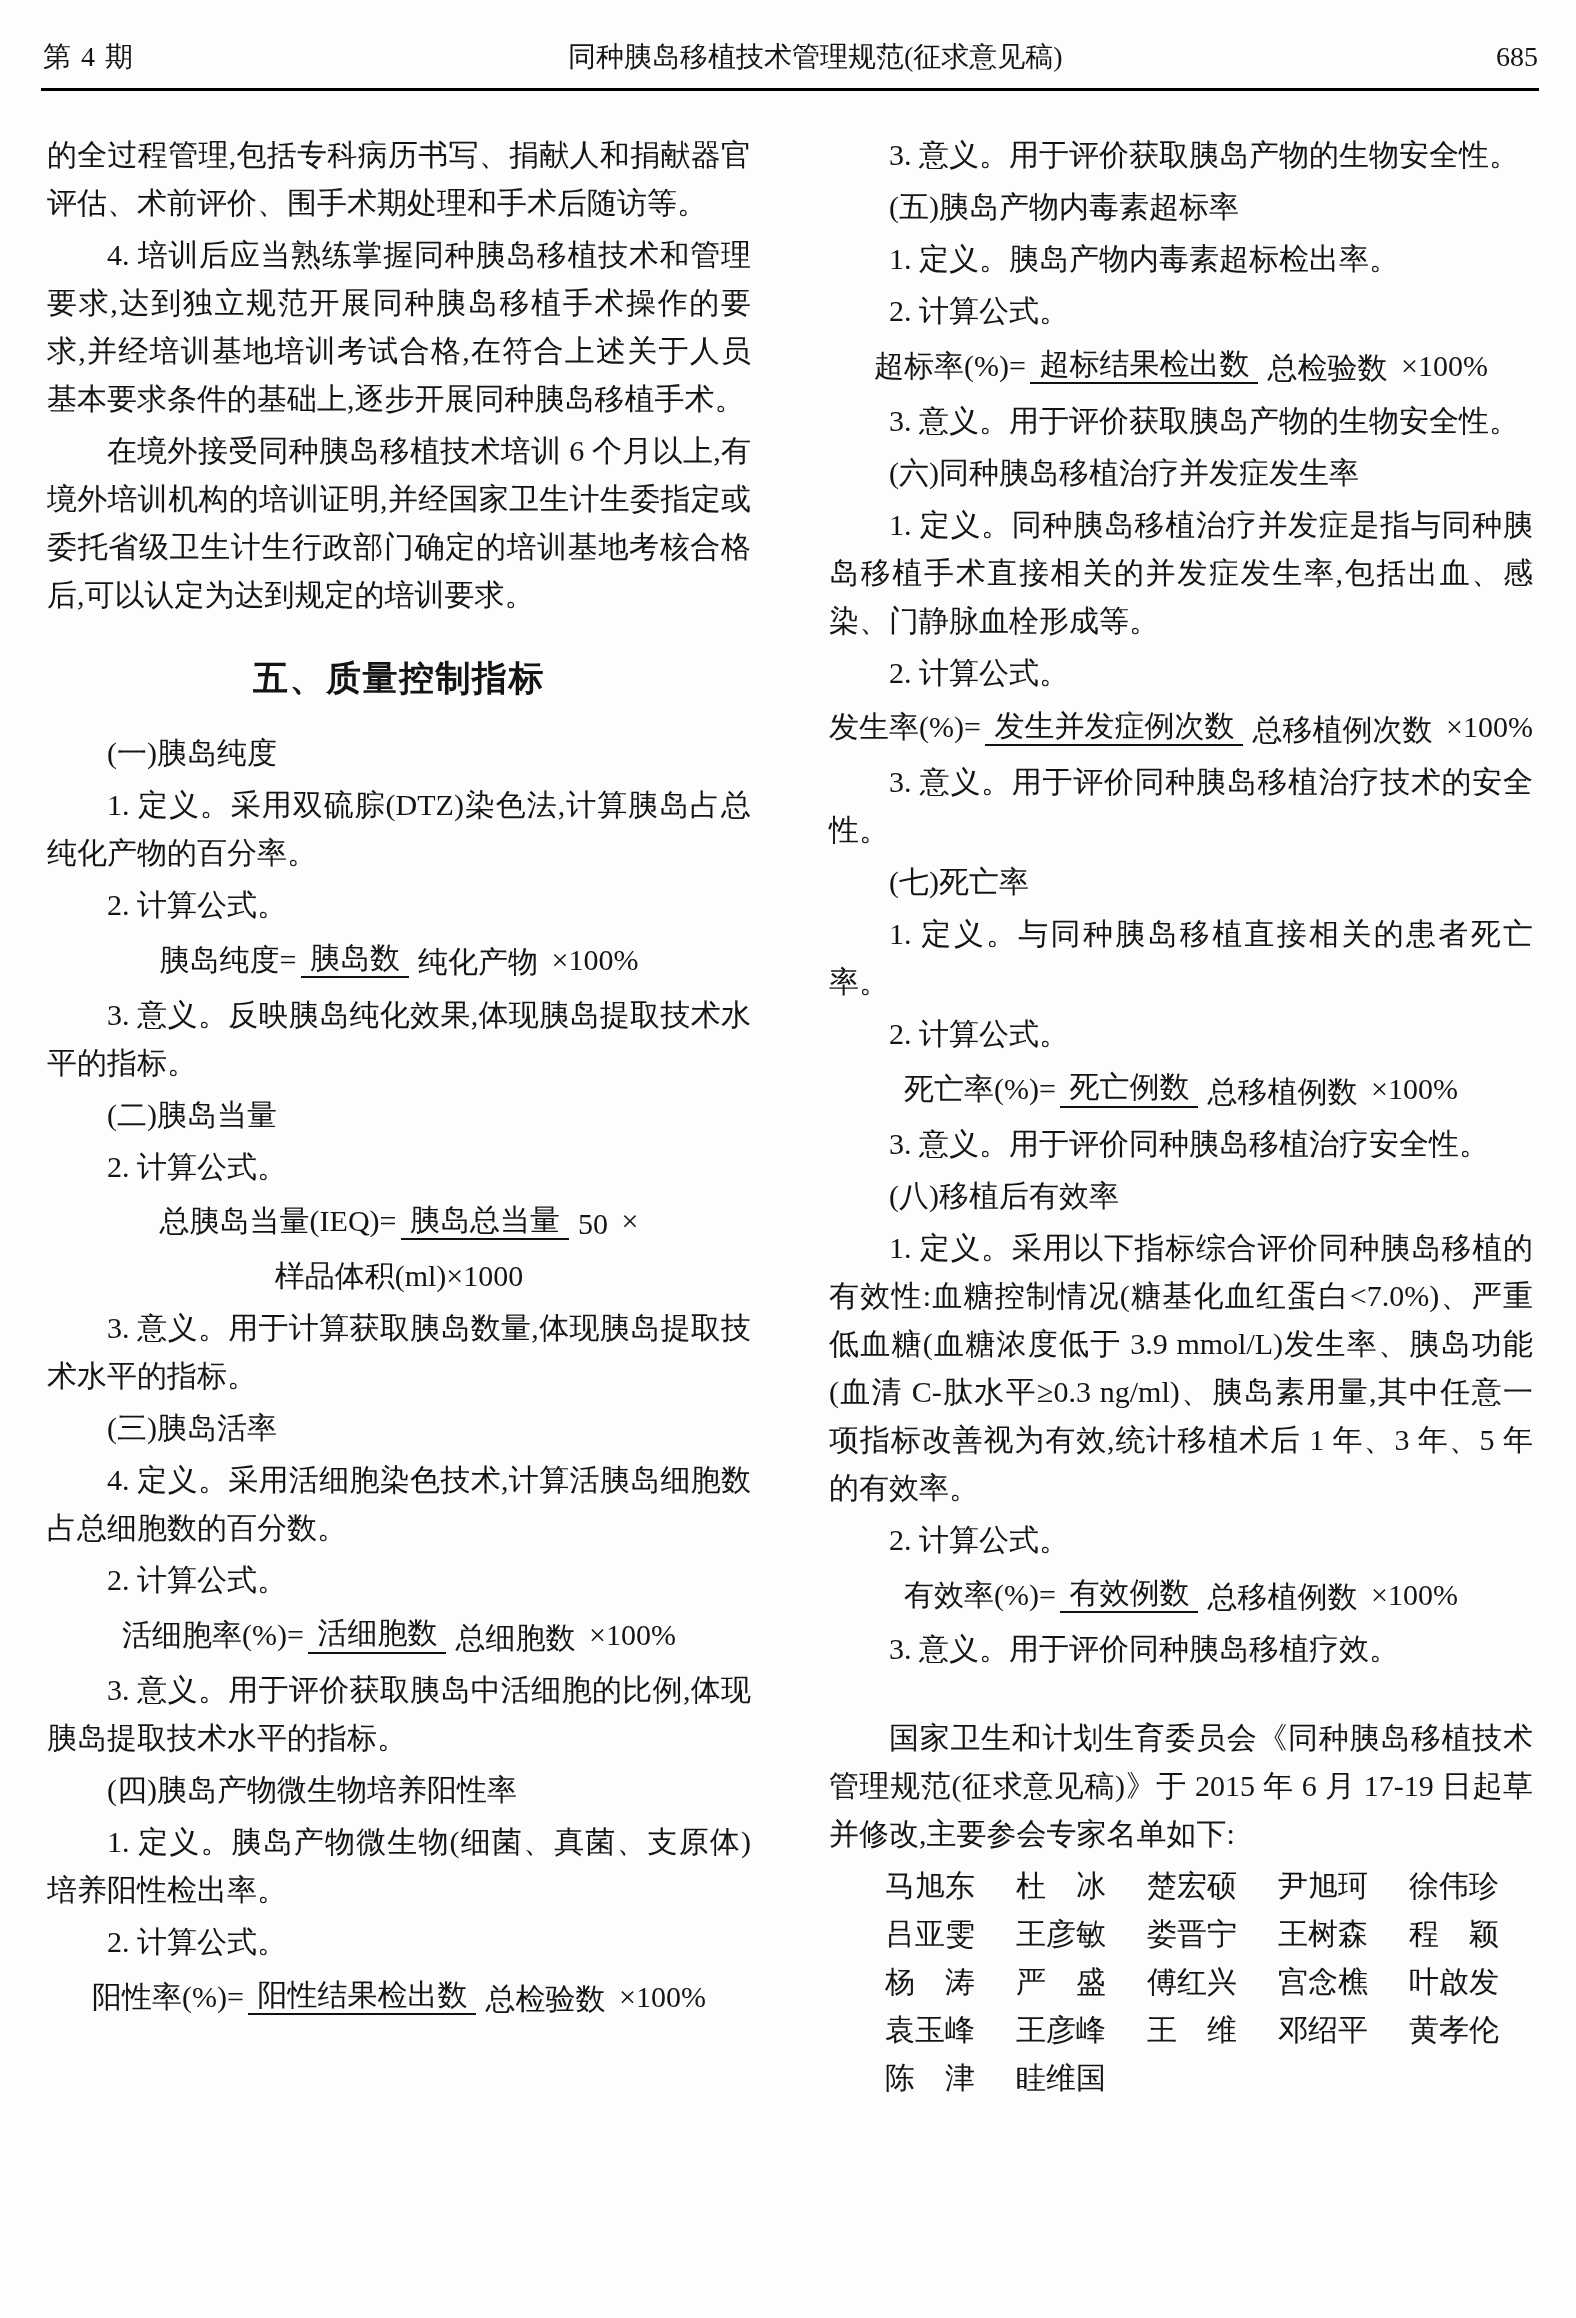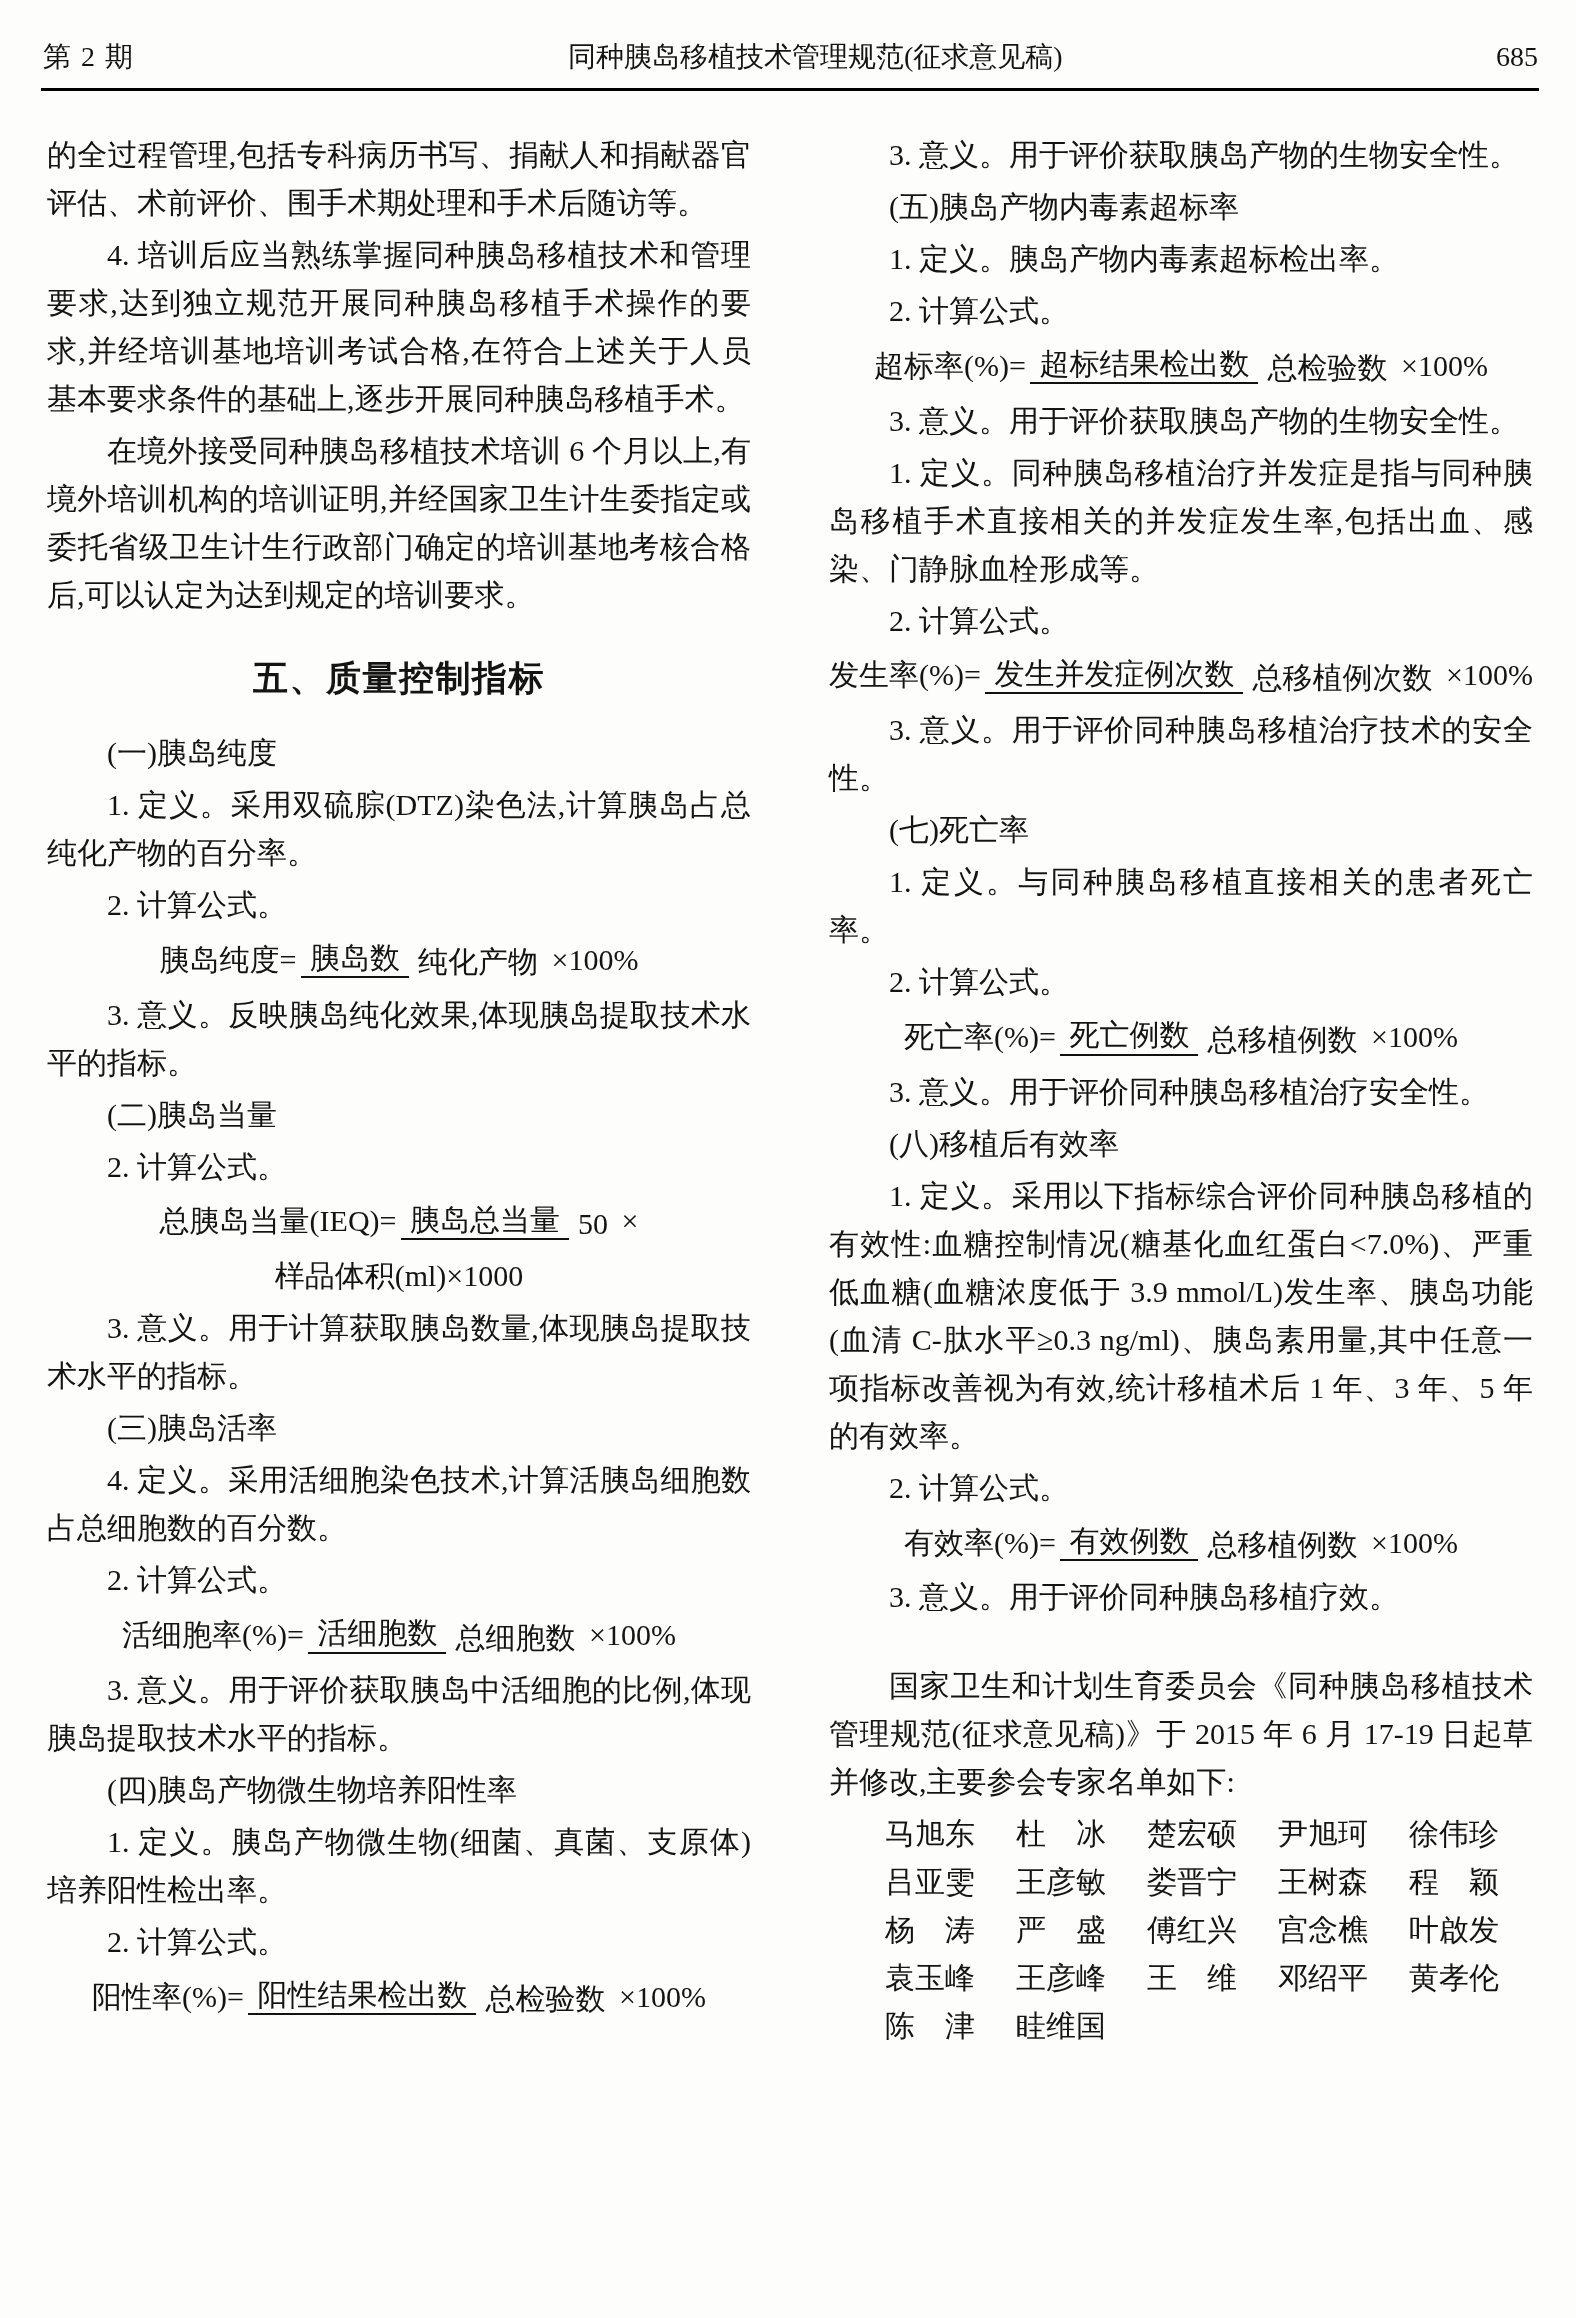--- a/index.html
+++ b/index.html
@@ -56,21 +56,21 @@
   .names{padding-left:60px;margin-top:0;}
   .names-row{display:flex;}
   .names-row .name{width:131px;flex:0 0 auto;}
 </style>
 </head>
 <body>
 
 <div class="page">
 
   <header class="pagehead">
-    <span class="issue">第 2 期</span>
+    <span class="issue">第 4 期</span>
     <span class="running">同种胰岛移植技术管理规范(征求意见稿)</span>
     <span class="pageno">685</span>
   </header>
   <div class="headrule"></div>
 
   <main class="columns">
 
     <section class="col">
       <p class="noindent">的全过程管理,包括专科病历书写、捐献人和捐献器官评估、术前评价、围手术期处理和手术后随访等。</p>
       <p>4. 培训后应当熟练掌握同种胰岛移植技术和管理要求,达到独立规范开展同种胰岛移植手术操作的要求,并经培训基地培训考试合格,在符合上述关于人员基本要求条件的基础上,逐步开展同种胰岛移植手术。</p>
@@ -139,20 +139,21 @@
       <div class="formula">
         <span>超标率(%)=</span>
         <span class="fr">
           <span class="num">超标结果检出数</span>
           <span class="den">总检验数</span>
         </span>
         <span>×100%</span>
       </div>
       <p>3. 意义。用于评价获取胰岛产物的生物安全性。</p>
 
+      <p>(六)同种胰岛移植治疗并发症发生率</p>
       <p>1. 定义。同种胰岛移植治疗并发症是指与同种胰岛移植手术直接相关的并发症发生率,包括出血、感染、门静脉血栓形成等。</p>
       <p>2. 计算公式。</p>
       <div class="formula">
         <span>发生率(%)=</span>
         <span class="fr">
           <span class="num">发生并发症例次数</span>
           <span class="den">总移植例次数</span>
         </span>
         <span>×100%</span>
       </div>

